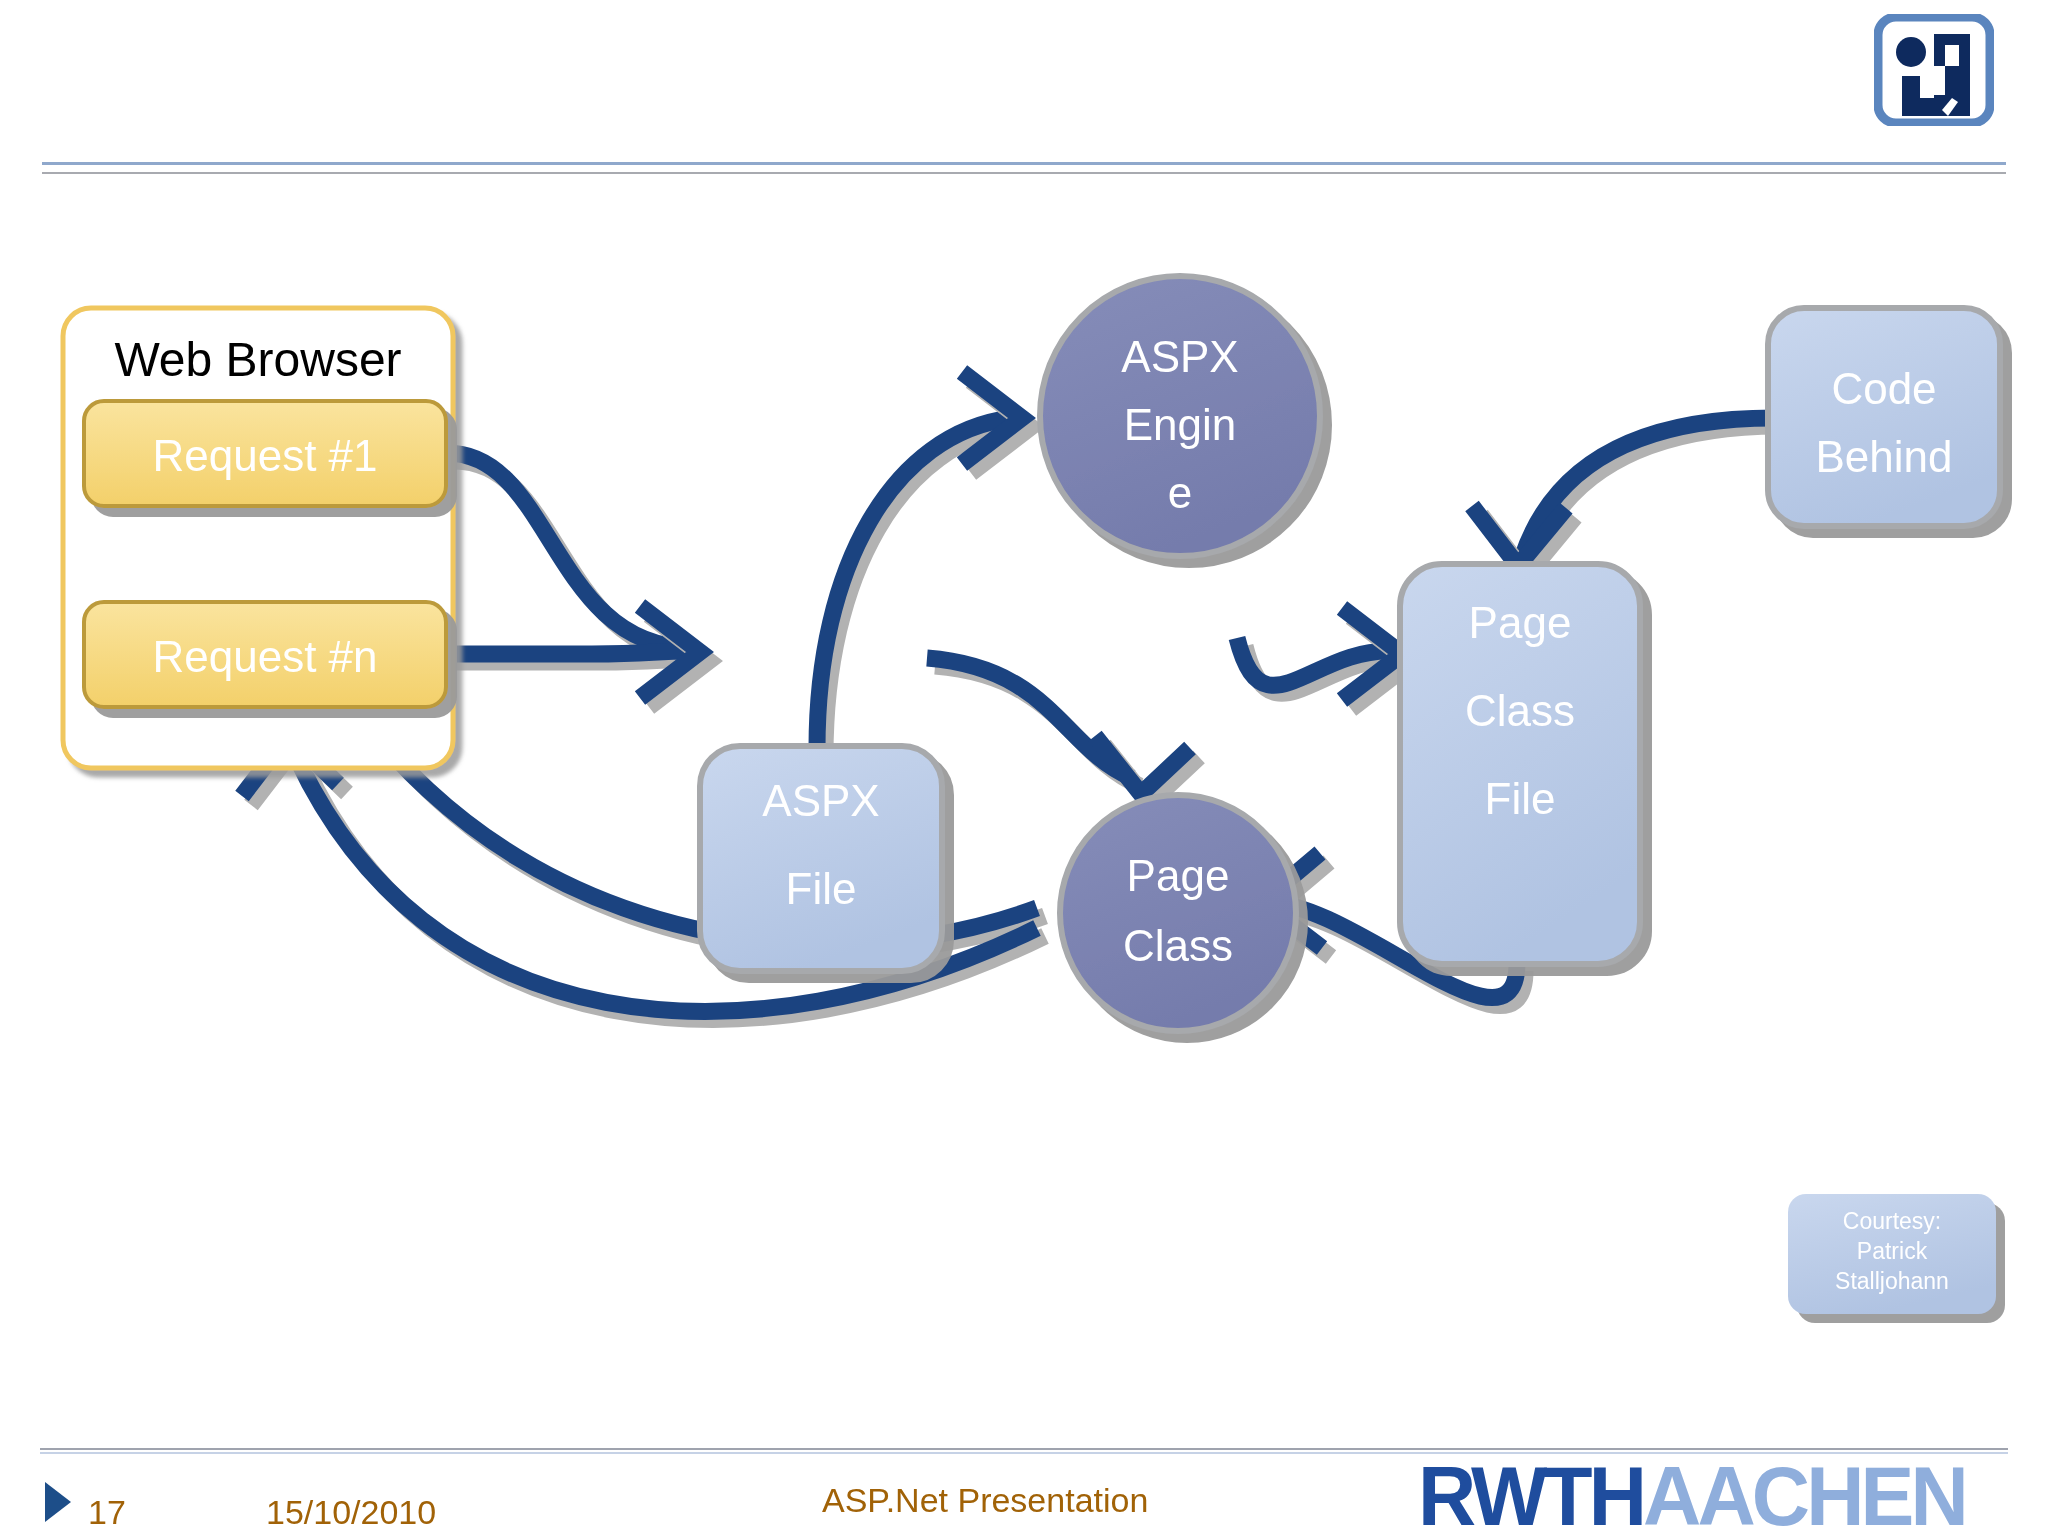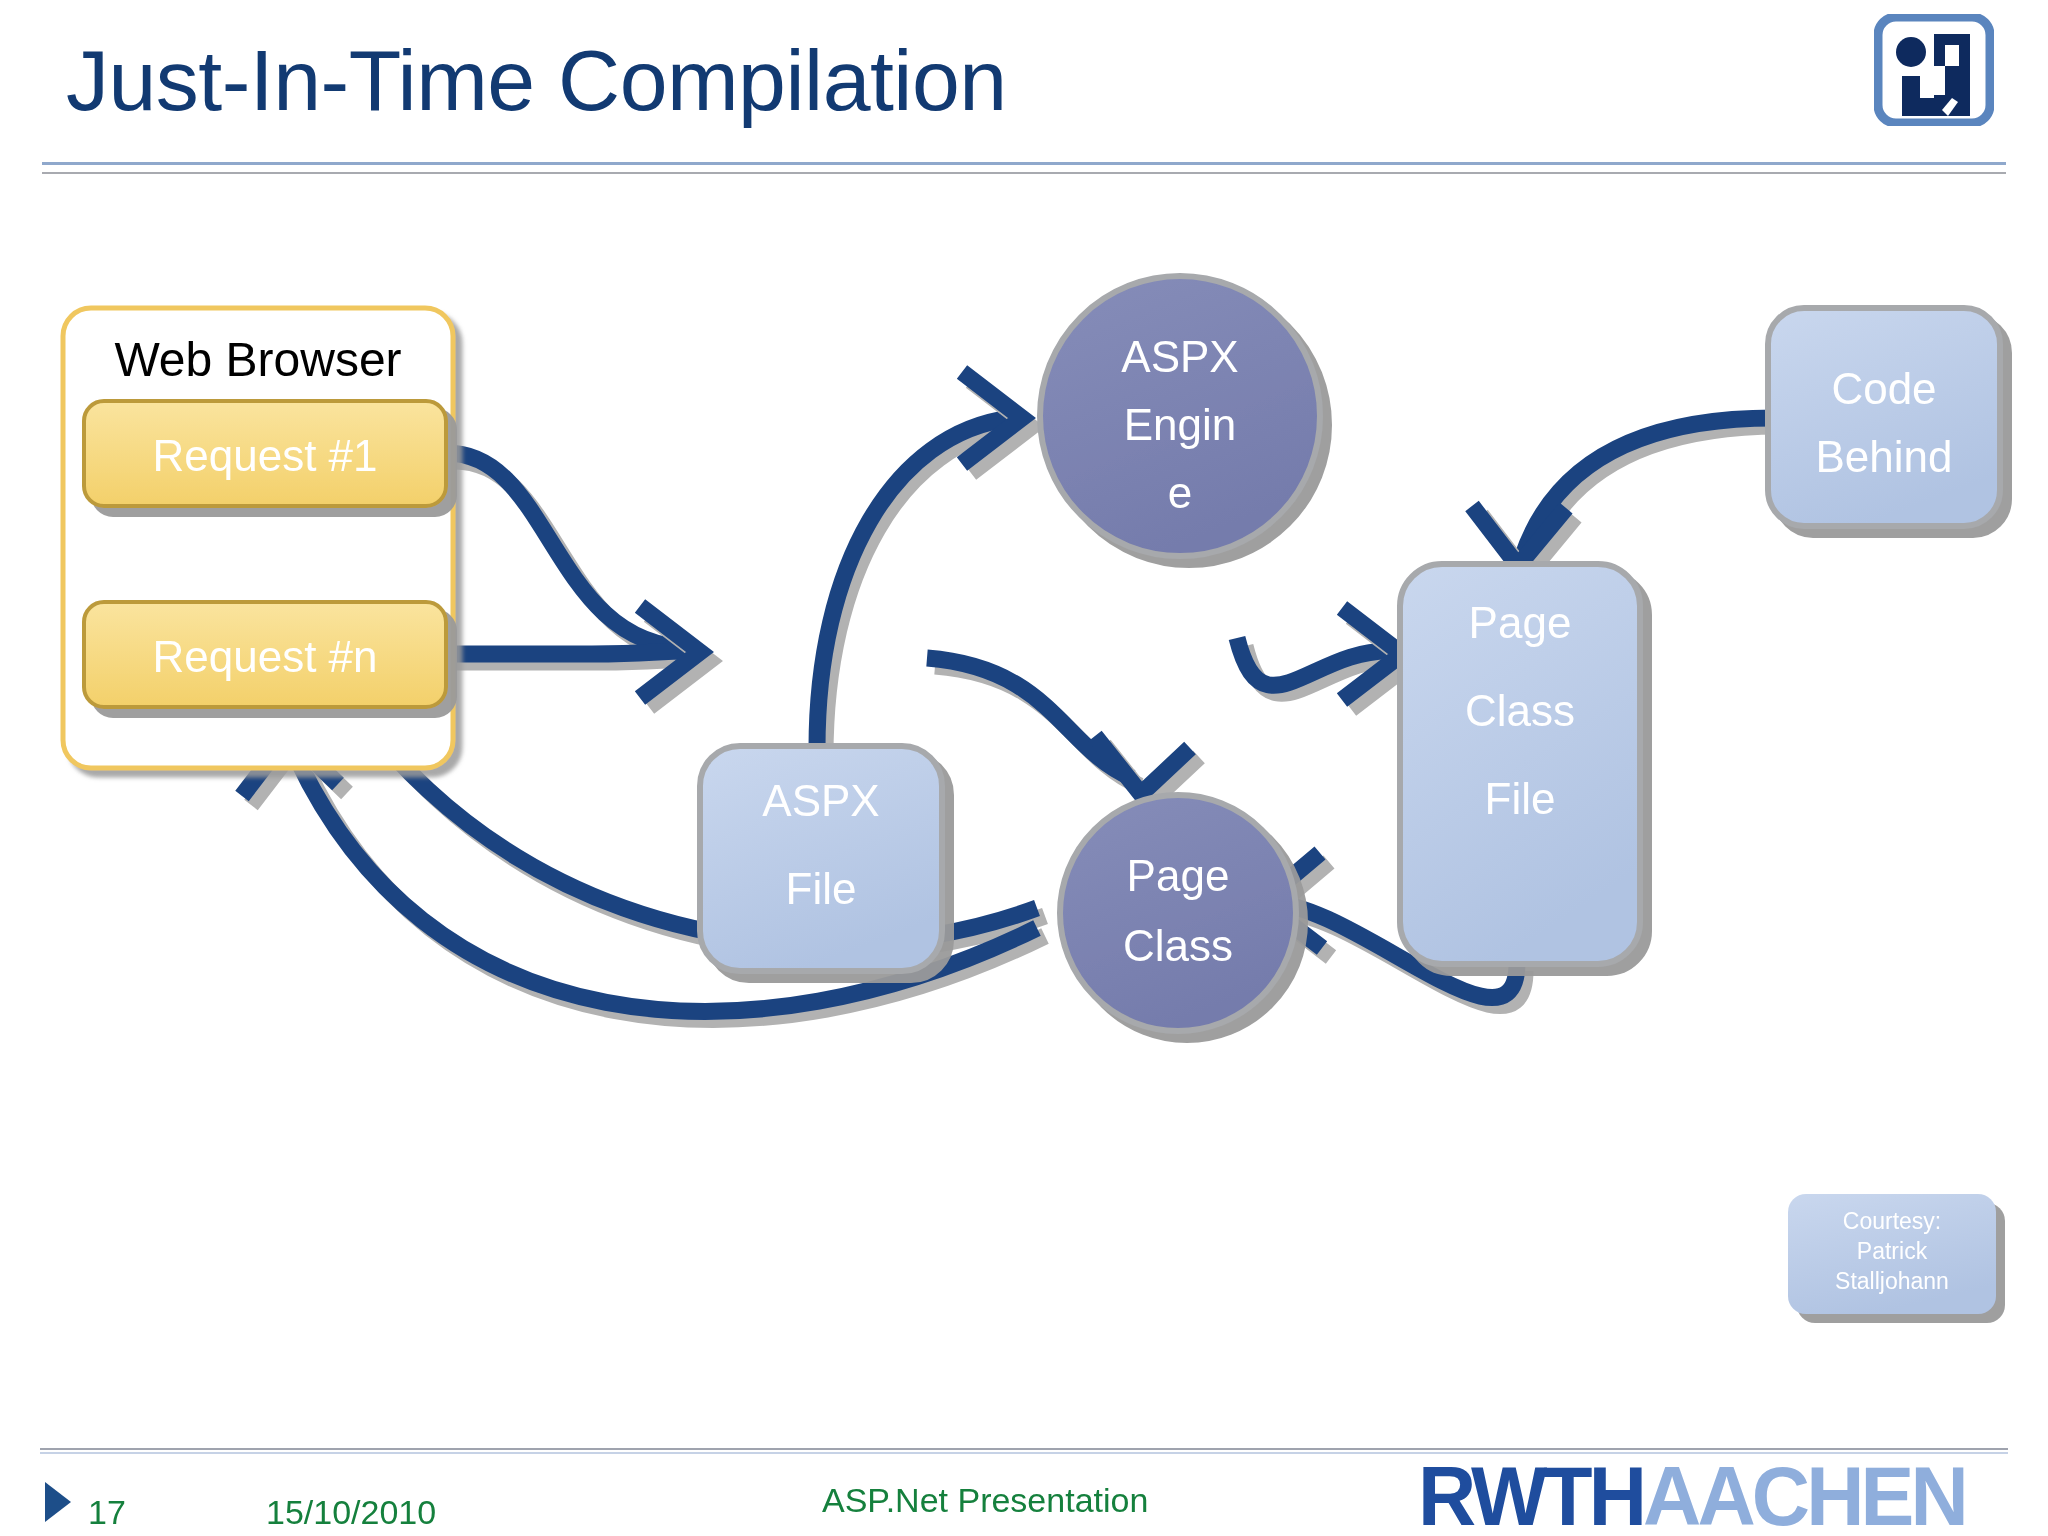--- a/index.html
+++ b/index.html
@@ -87,21 +87,21 @@
   #footer-rule-blue {
     position: absolute;
     left: 40px;
     top: 12px;
     width: 1968px;
     height: 2px;
     background: #C6D2E6;
   }
   .footer-text {
     position: absolute;
-    color: #15803d;
+    color: #a16207;
     font-size: 34px;
     line-height: 40px;
     white-space: nowrap;
   }
   #footer-triangle {
     position: absolute;
     left: 45px;
     top: 42px;
     width: 0; height: 0;
     border-left: 26px solid #1D4E89;
@@ -145,21 +145,20 @@
     fill: #ffffff;
     font-family: "Liberation Sans", sans-serif;
     font-size: 23px;
     text-anchor: middle;
   }
 </style>
 </head>
 <body>
 
 <div id="slide-header">
-  <div id="slide-title">Just-In-Time Compilation</div>
   <div id="header-rule-top"></div>
   <div id="header-rule-bottom"></div>
 
   <svg id="i9-logo" viewBox="0 0 120 112">
     <rect x="4" y="3" width="112" height="106" rx="18" ry="18" fill="#ffffff" stroke="#5A85BE" stroke-width="9"></rect>
     <circle cx="37" cy="38" r="15" fill="#0E2A5E"></circle>
     <path d="M28 62 h18 v40 h-18 a0 0 0 0 1 0 0 z" fill="#0E2A5E"></path>
     <path d="M28 84 h34 v18 h-34 z" fill="#0E2A5E"></path>
     <path d="M60 20 h36 v82 h-17 v-28 h-19 a0 0 0 0 1 0 0 z M60 20 v34 h19 v-34 z" fill="#0E2A5E"></path>
     <rect x="60" y="20" width="36" height="82" fill="#0E2A5E"></rect>

